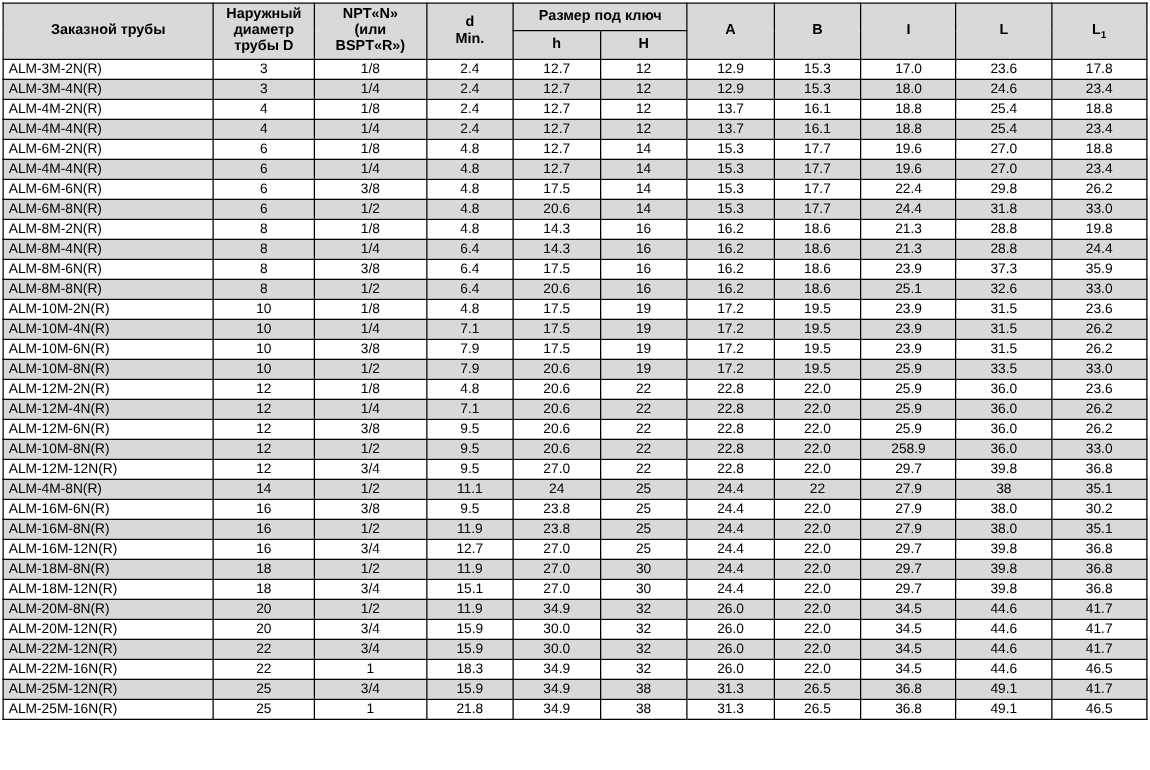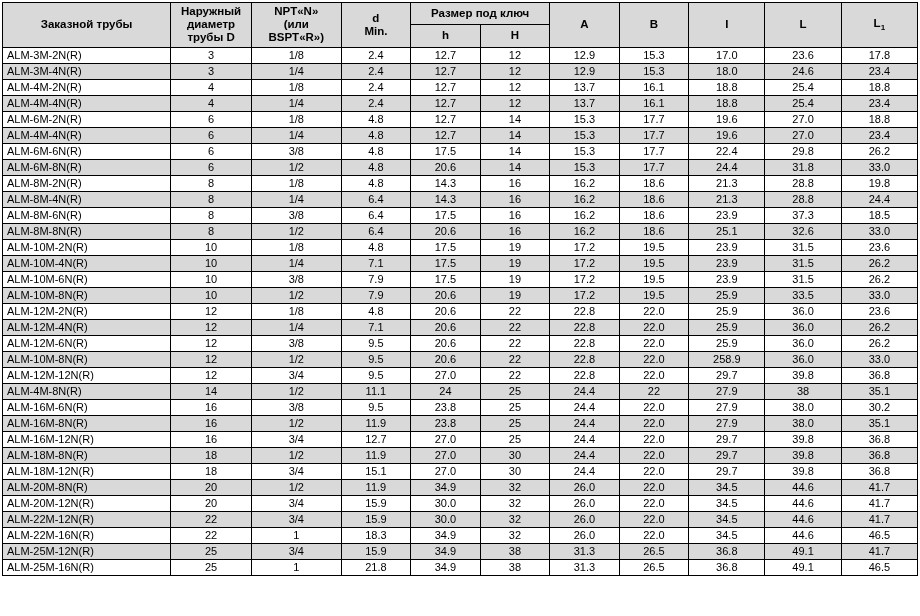--- a/index.html
+++ b/index.html
@@ -234,21 +234,21 @@
         <td class="order">ALM-8M-6N(R)</td>
         <td>8</td>
         <td>3/8</td>
         <td>6.4</td>
         <td>17.5</td>
         <td>16</td>
         <td>16.2</td>
         <td>18.6</td>
         <td>23.9</td>
         <td>37.3</td>
-        <td>18.5</td>
+        <td>35.9</td>
       </tr>
       <tr class="alt">
         <td class="order">ALM-8M-8N(R)</td>
         <td>8</td>
         <td>1/2</td>
         <td>6.4</td>
         <td>20.6</td>
         <td>16</td>
         <td>16.2</td>
         <td>18.6</td>

